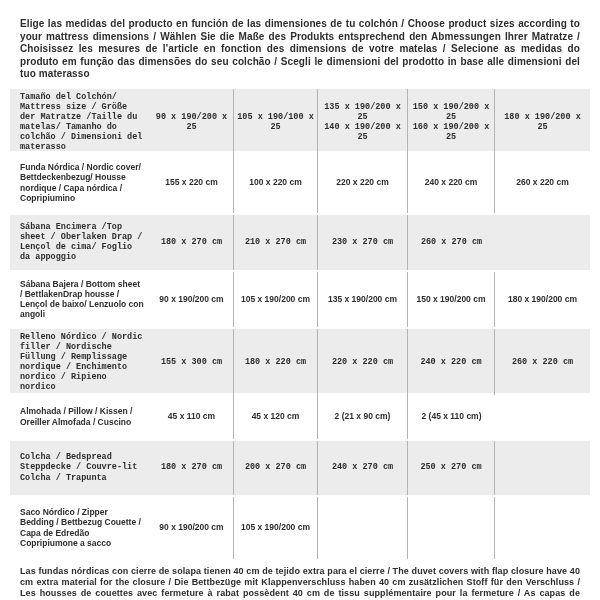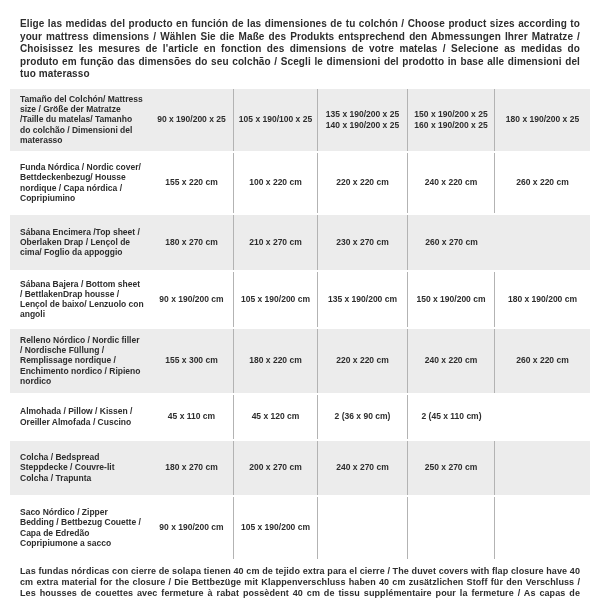--- a/index.html
+++ b/index.html
@@ -27,21 +27,21 @@
     flex-direction: column;
     gap: 2px;
     background: #ffffff;
   }
   .row {
     display: grid;
     grid-template-columns: 140px 84px 84px 90px 87px 95px;
     align-items: stretch;
     background: #ffffff;
   }
-  .row.shade { background: #ececec; }
+  .row.shade { background: #ececec; font-family: Liberation Mono, monospace; }
   .row:nth-child(1) { height: 62px; }
   .row:nth-child(2) { height: 60px; }
   .row:nth-child(3) { height: 55px; }
   .row:nth-child(4) { height: 55px; }
   .row:nth-child(5) { height: 64px; }
   .row:nth-child(6) { height: 44px; }
   .row:nth-child(7) { height: 54px; }
   .row:nth-child(8) { height: 62px; }
 
   .cell {
@@ -123,21 +123,21 @@
       <div class="cell val sep">180 x 220 cm</div>
       <div class="cell val sep">220 x 220 cm</div>
       <div class="cell val sep">240 x 220 cm</div>
       <div class="cell val">260 x 220 cm</div>
     </div>
 
     <div class="row">
       <div class="cell label">Almohada  / Pillow / Kissen / Oreiller Almofada / Cuscino</div>
       <div class="cell val sep">45 x 110 cm</div>
       <div class="cell val sep">45 x 120 cm</div>
-      <div class="cell val sep">2 (36 x 90 cm)</div>
+      <div class="cell val sep">2 (21 x 90 cm)</div>
       <div class="cell val">2 (45 x 110 cm)</div>
     </div>
 
     <div class="row shade">
       <div class="cell label">Colcha / Bedspread Steppdecke / Couvre-lit Colcha / Trapunta</div>
       <div class="cell val sep">180 x 270 cm</div>
       <div class="cell val sep">200 x 270 cm</div>
       <div class="cell val sep">240 x 270 cm</div>
       <div class="cell val sep">250 x 270 cm</div>
     </div>

